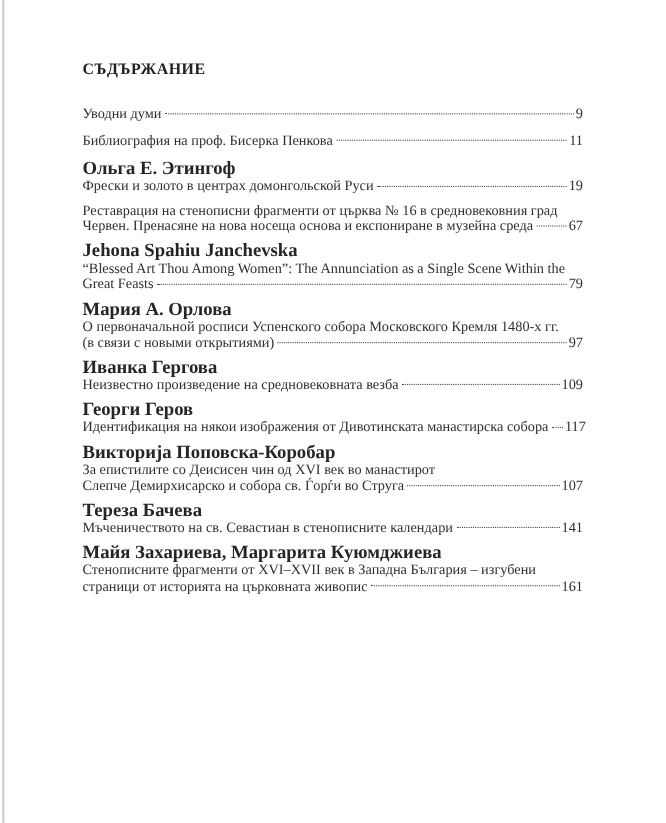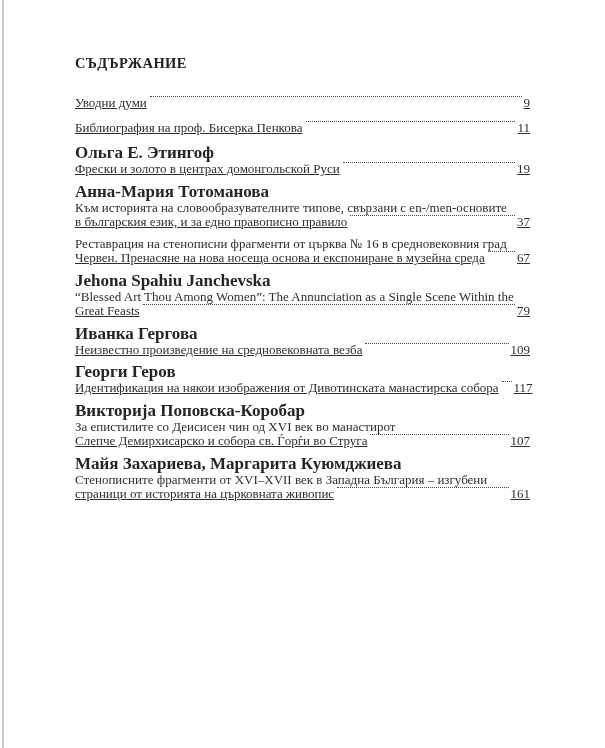--- a/index.html
+++ b/index.html
@@ -41,25 +41,24 @@
     color: #252525;
   }
   .wrap-line {
     font-size: 13px;
     line-height: 14.5px;
     white-space: nowrap;
     color: #2e2e2e;
   }
   .leader-row {
     display: flex;
-    align-items: flex-start;
+    align-items: center;
     font-size: 13px;
     line-height: 14.5px;
     color: #2e2e2e;
-    text-decoration: underline;
   }
   .leader-row .title { white-space: nowrap; }
   .dots {
     flex: 1 1 auto;
     min-width: 10px;
     border-bottom: 1.6px dotted #4a4a4a;
     margin: 0 1px 0 3px;
   }
   .page-num {
     white-space: nowrap;
@@ -95,29 +94,20 @@
 
     <div class="entry">
       <div class="author">Ольга Е. Этингоф</div>
       <div class="leader-row">
         <span class="title">Фрески и золото в центрах домонгольской Руси</span>
         <span class="dots"></span>
         <span class="page-num">19</span>
       </div>
     </div>
 
-    <div class="entry">
-      <div class="author">Анна-Мария Тотоманова</div>
-      <div class="wrap-line">Към историята на словообразувателните типове, свързани с en-/men-основите</div>
-      <div class="leader-row">
-        <span class="title">в българския език, и за едно правописно правило</span>
-        <span class="dots"></span>
-        <span class="page-num">37</span>
-      </div>
-    </div>
 
 
     <div class="entry">
       <div class="wrap-line">Реставрация на стенописни фрагменти от църква № 16 в средновековния град</div>
       <div class="leader-row">
         <span class="title">Червен. Пренасяне на нова носеща основа и експониране в музейна среда</span>
         <span class="dots"></span>
         <span class="page-num">67</span>
       </div>
     </div>
@@ -125,20 +115,29 @@
     <div class="entry">
       <div class="author">Jehona Spahiu Janchevska</div>
       <div class="wrap-line">“Blessed Art Thou Among Women”: The Annunciation as a Single Scene Within the</div>
       <div class="leader-row">
         <span class="title">Great Feasts</span>
         <span class="dots"></span>
         <span class="page-num">79</span>
       </div>
     </div>
 
+    <div class="entry">
+      <div class="author">Мария А. Орлова</div>
+      <div class="wrap-line">О первоначальной росписи Успенского собора Московского Кремля 1480-х гг.</div>
+      <div class="leader-row">
+        <span class="title">(в связи с новыми открытиями)</span>
+        <span class="dots"></span>
+        <span class="page-num">97</span>
+      </div>
+    </div>
 
     <div class="entry">
       <div class="author">Иванка Гергова</div>
       <div class="leader-row">
         <span class="title">Неизвестно произведение на средновековната везба</span>
         <span class="dots"></span>
         <span class="page-num">109</span>
       </div>
     </div>
 
@@ -154,20 +153,28 @@
     <div class="entry">
       <div class="author">Викторија Поповска-Коробар</div>
       <div class="wrap-line">За епистилите со Деисисен чин од XVI век во манастирот</div>
       <div class="leader-row">
         <span class="title">Слепче Демирхисарско и собора св. Ѓорѓи во Струга</span>
         <span class="dots"></span>
         <span class="page-num">107</span>
       </div>
     </div>
 
+    <div class="entry">
+      <div class="author">Тереза Бачева</div>
+      <div class="leader-row">
+        <span class="title">Мъченичеството на св. Севастиан в стенописните календари</span>
+        <span class="dots"></span>
+        <span class="page-num">141</span>
+      </div>
+    </div>
 
     <div class="entry">
       <div class="author">Майя Захариева, Маргарита Куюмджиева</div>
       <div class="wrap-line">Стенописните фрагменти от XVI–XVII век в Западна България – изгубени</div>
       <div class="leader-row">
         <span class="title">страници от историята на църковната живопис</span>
         <span class="dots"></span>
         <span class="page-num">161</span>
       </div>
     </div>

